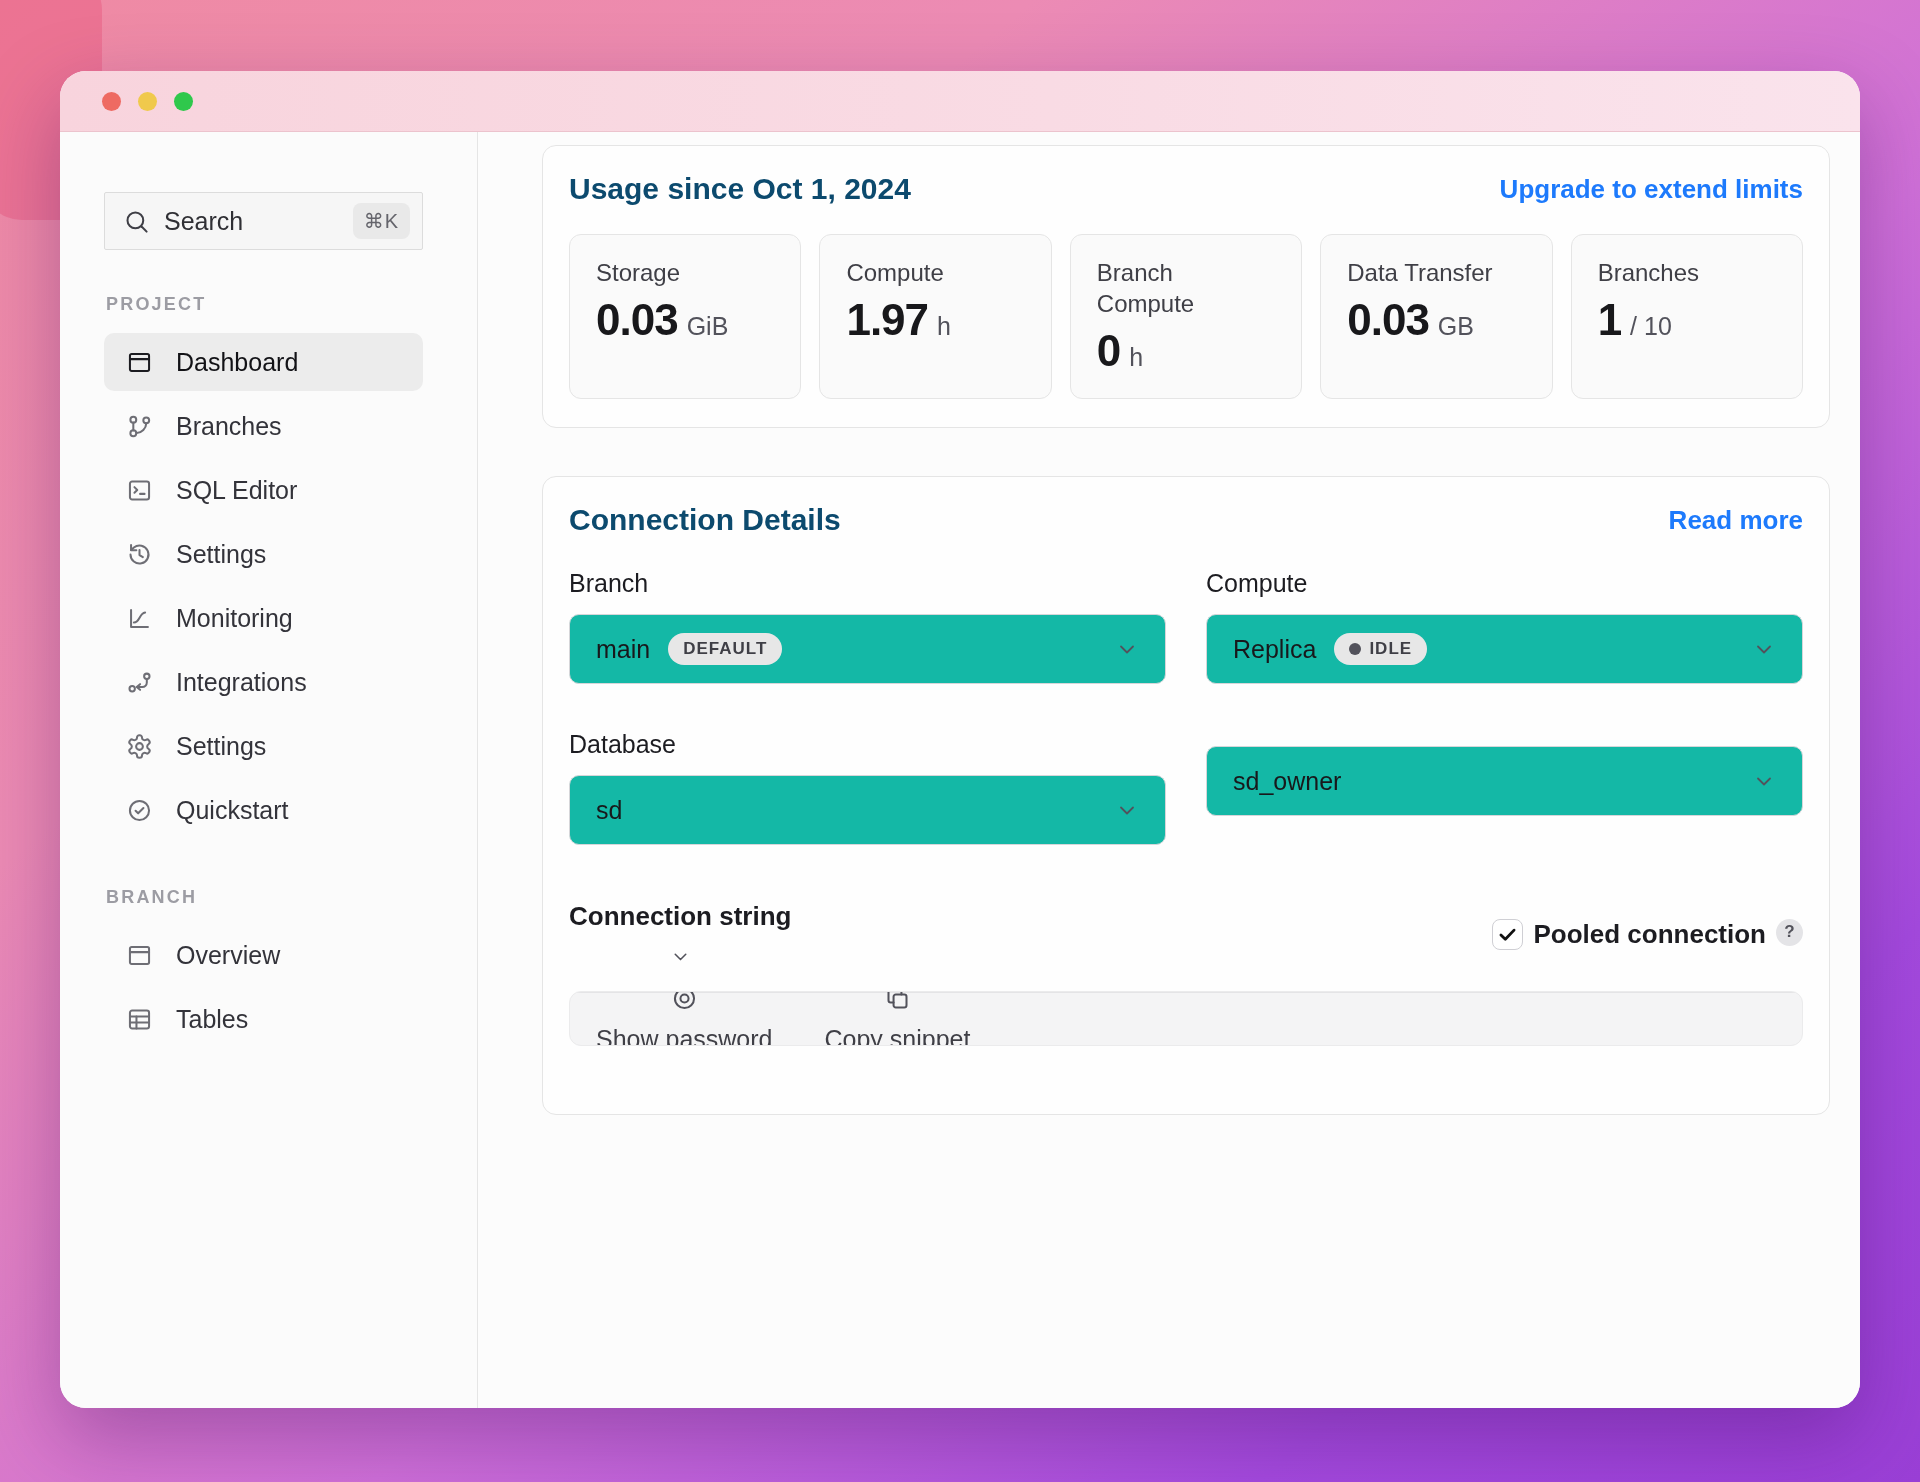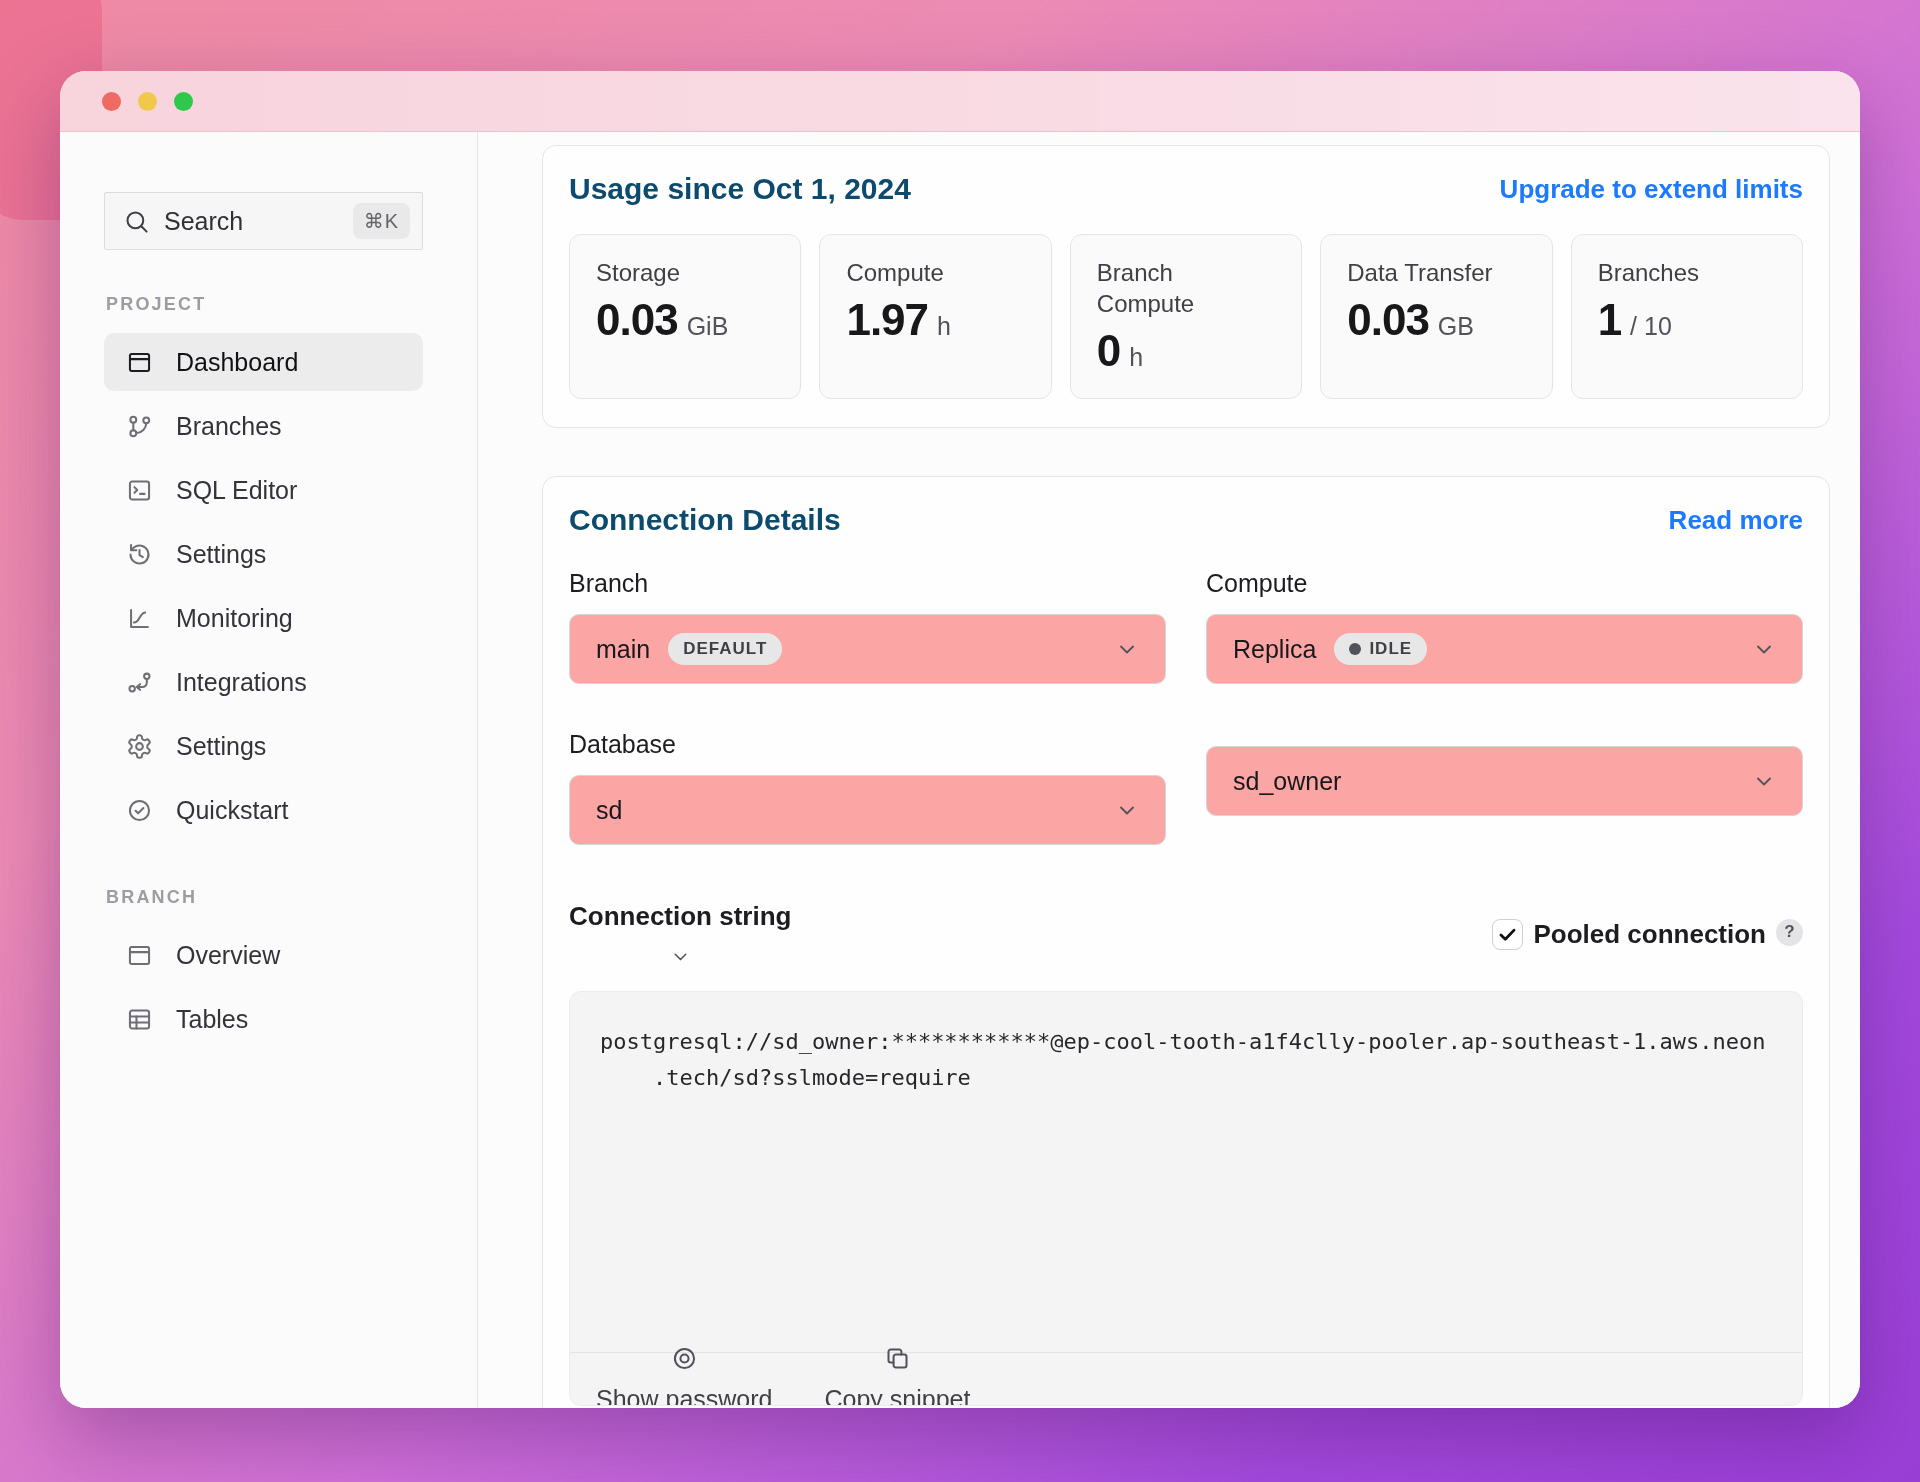--- a/index.html
+++ b/index.html
@@ -90,21 +90,21 @@
   .conn-panel { margin-top:48px; padding-bottom:32px; }
   .form-grid {
     margin-top:32px; display:grid; grid-template-columns:1fr 1fr;
     column-gap:40px; row-gap:46px;
   }
   .field-label-row { display:flex; align-items:center; justify-content:space-between; }
   .field-label { font-size:25px; font-weight:500; color:#1c1c21; }
   .action-link { font-size:25px; font-weight:600; color:#1d7afc; cursor:pointer; }
   .select {
     margin-top:16px; height:70px; border:1px solid #d6d6d9; border-radius:10px;
-    background:#fca5a5; display:flex; align-items:center; gap:18px; padding:0 26px;
+    background:#14b8a6; display:flex; align-items:center; gap:18px; padding:0 26px;
     font-size:25px; color:#18181b; cursor:pointer;
   }
   .select .chev { margin-left:auto; }
   .chev { width:24px; height:24px; stroke:#52525b; }
   .badge {
     background:#e7e7e7; border-radius:999px; padding:6px 15px;
     font-size:17px; font-weight:700; letter-spacing:1px; color:#3f3f46;
     display:flex; align-items:center; gap:8px; white-space:nowrap;
   }
   .badge .dot { width:12px; height:12px; border-radius:50%; background:#52525b; }
@@ -374,22 +374,20 @@
               <svg viewBox="0 0 24 24" style="stroke-width:3.2">
                   <path d="m4.5 12.5 5 5L19.5 7"></path>
                 </svg>
             </span>
             <span class="pooled-label">Pooled connection</span>
             <span class="help-circle">?</span>
           </div>
         </div>
 
         <div class="codebox">
-          <pre><span>postgresql://sd_owner:************@ep-cool-tooth-a1f4clly-pooler.ap-southeast-1.aws.neon</span>
-<span>    .tech/sd?sslmode=require</span></pre>
           <div class="code-actions">
             <div class="code-btn">
               <svg viewBox="0 0 24 24">
                   <circle cx="12" cy="12" r="8.5"></circle>
                   <circle cx="12" cy="12" r="3.6"></circle>
                 </svg>
               <span>Show password</span>
             </div>
             <div class="code-btn">
               <svg viewBox="0 0 24 24">

